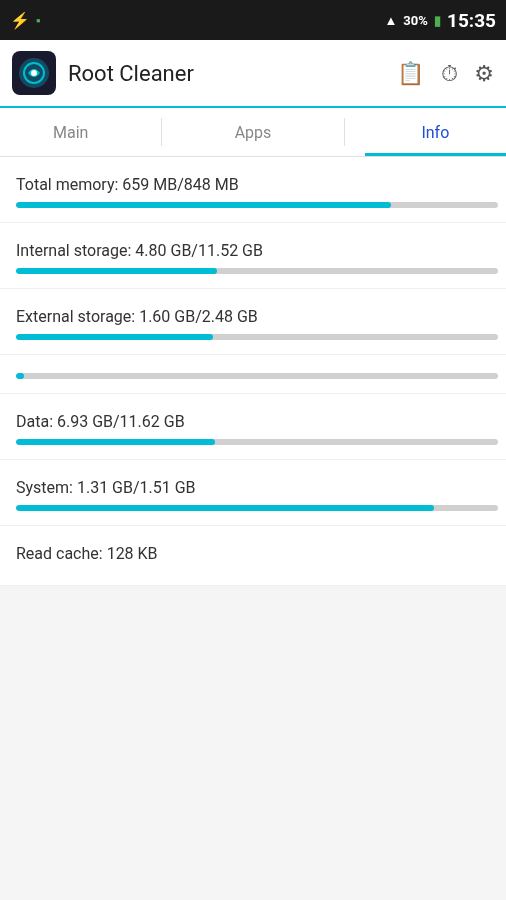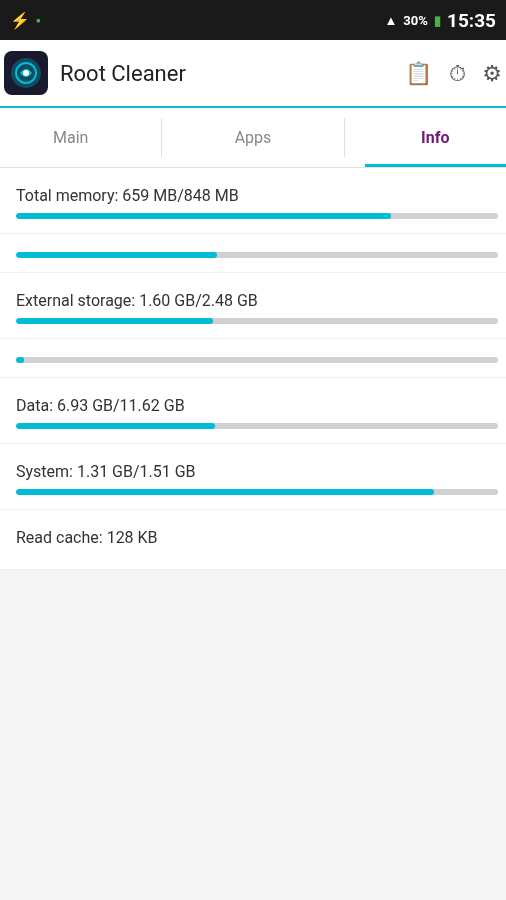--- a/index.html
+++ b/index.html
@@ -36,21 +36,21 @@
     .usb-icon {
       font-size: 16px;
     }
 
     
     .title-bar {
       background: #fff;
       height: 68px;
       display: flex;
       align-items: center;
-      padding: 0 4px;
+      padding: 0 12px;
       border-bottom: 2px solid #00bcd4;
       gap: 12px;
     }
     .app-icon {
       width: 44px;
       height: 44px;
       border-radius: 8px;
       background: #1a1a2e;
       display: flex;
       align-items: center;
@@ -75,38 +75,37 @@
     .title-actions span {
       font-size: 22px;
       color: #555;
       cursor: pointer;
     }
 
     
     .tabs {
       background: #fff;
       display: flex;
-      height: 60px;
+      height: 49px;
       border-bottom: 1px solid #e0e0e0;
       gap: 20px;
     }
     .tab {
       flex: 1;
       display: flex;
       align-items: center;
       justify-content: center;
       font-size: 16px;
       color: #888;
       cursor: pointer;
       position: relative;
       font-weight: 400;
     }
     .tab.active {
-      color: #701a75;
-      font-weight: bold;
+      color: #1d4ed8;
     }
     .tab.active::after {
       content: '';
       position: absolute;
       bottom: 0;
       left: 0;
       right: 0;
       height: 3px;
       background: #00bcd4;
     }
@@ -192,20 +191,21 @@
 </div>
 
 <div class="content" id="stats-container">
 <div class="stat-row">
       <div class="stat-label">Total memory: 659 MB/848 MB</div>
       <div class="progress-bar-bg">
         <div class="progress-bar-fill" style="width: 77.7%;"></div>
       </div>
     </div>
     <div class="stat-row">
+      <div class="stat-label">Internal storage: 4.80 GB/11.52 GB</div>
       <div class="progress-bar-bg">
         <div class="progress-bar-fill" style="width: 41.7%;"></div>
       </div>
     </div>
     <div class="stat-row">
       <div class="stat-label">External storage: 1.60 GB/2.48 GB</div>
       <div class="progress-bar-bg">
         <div class="progress-bar-fill" style="width: 40.8%;"></div>
       </div>
     </div>

